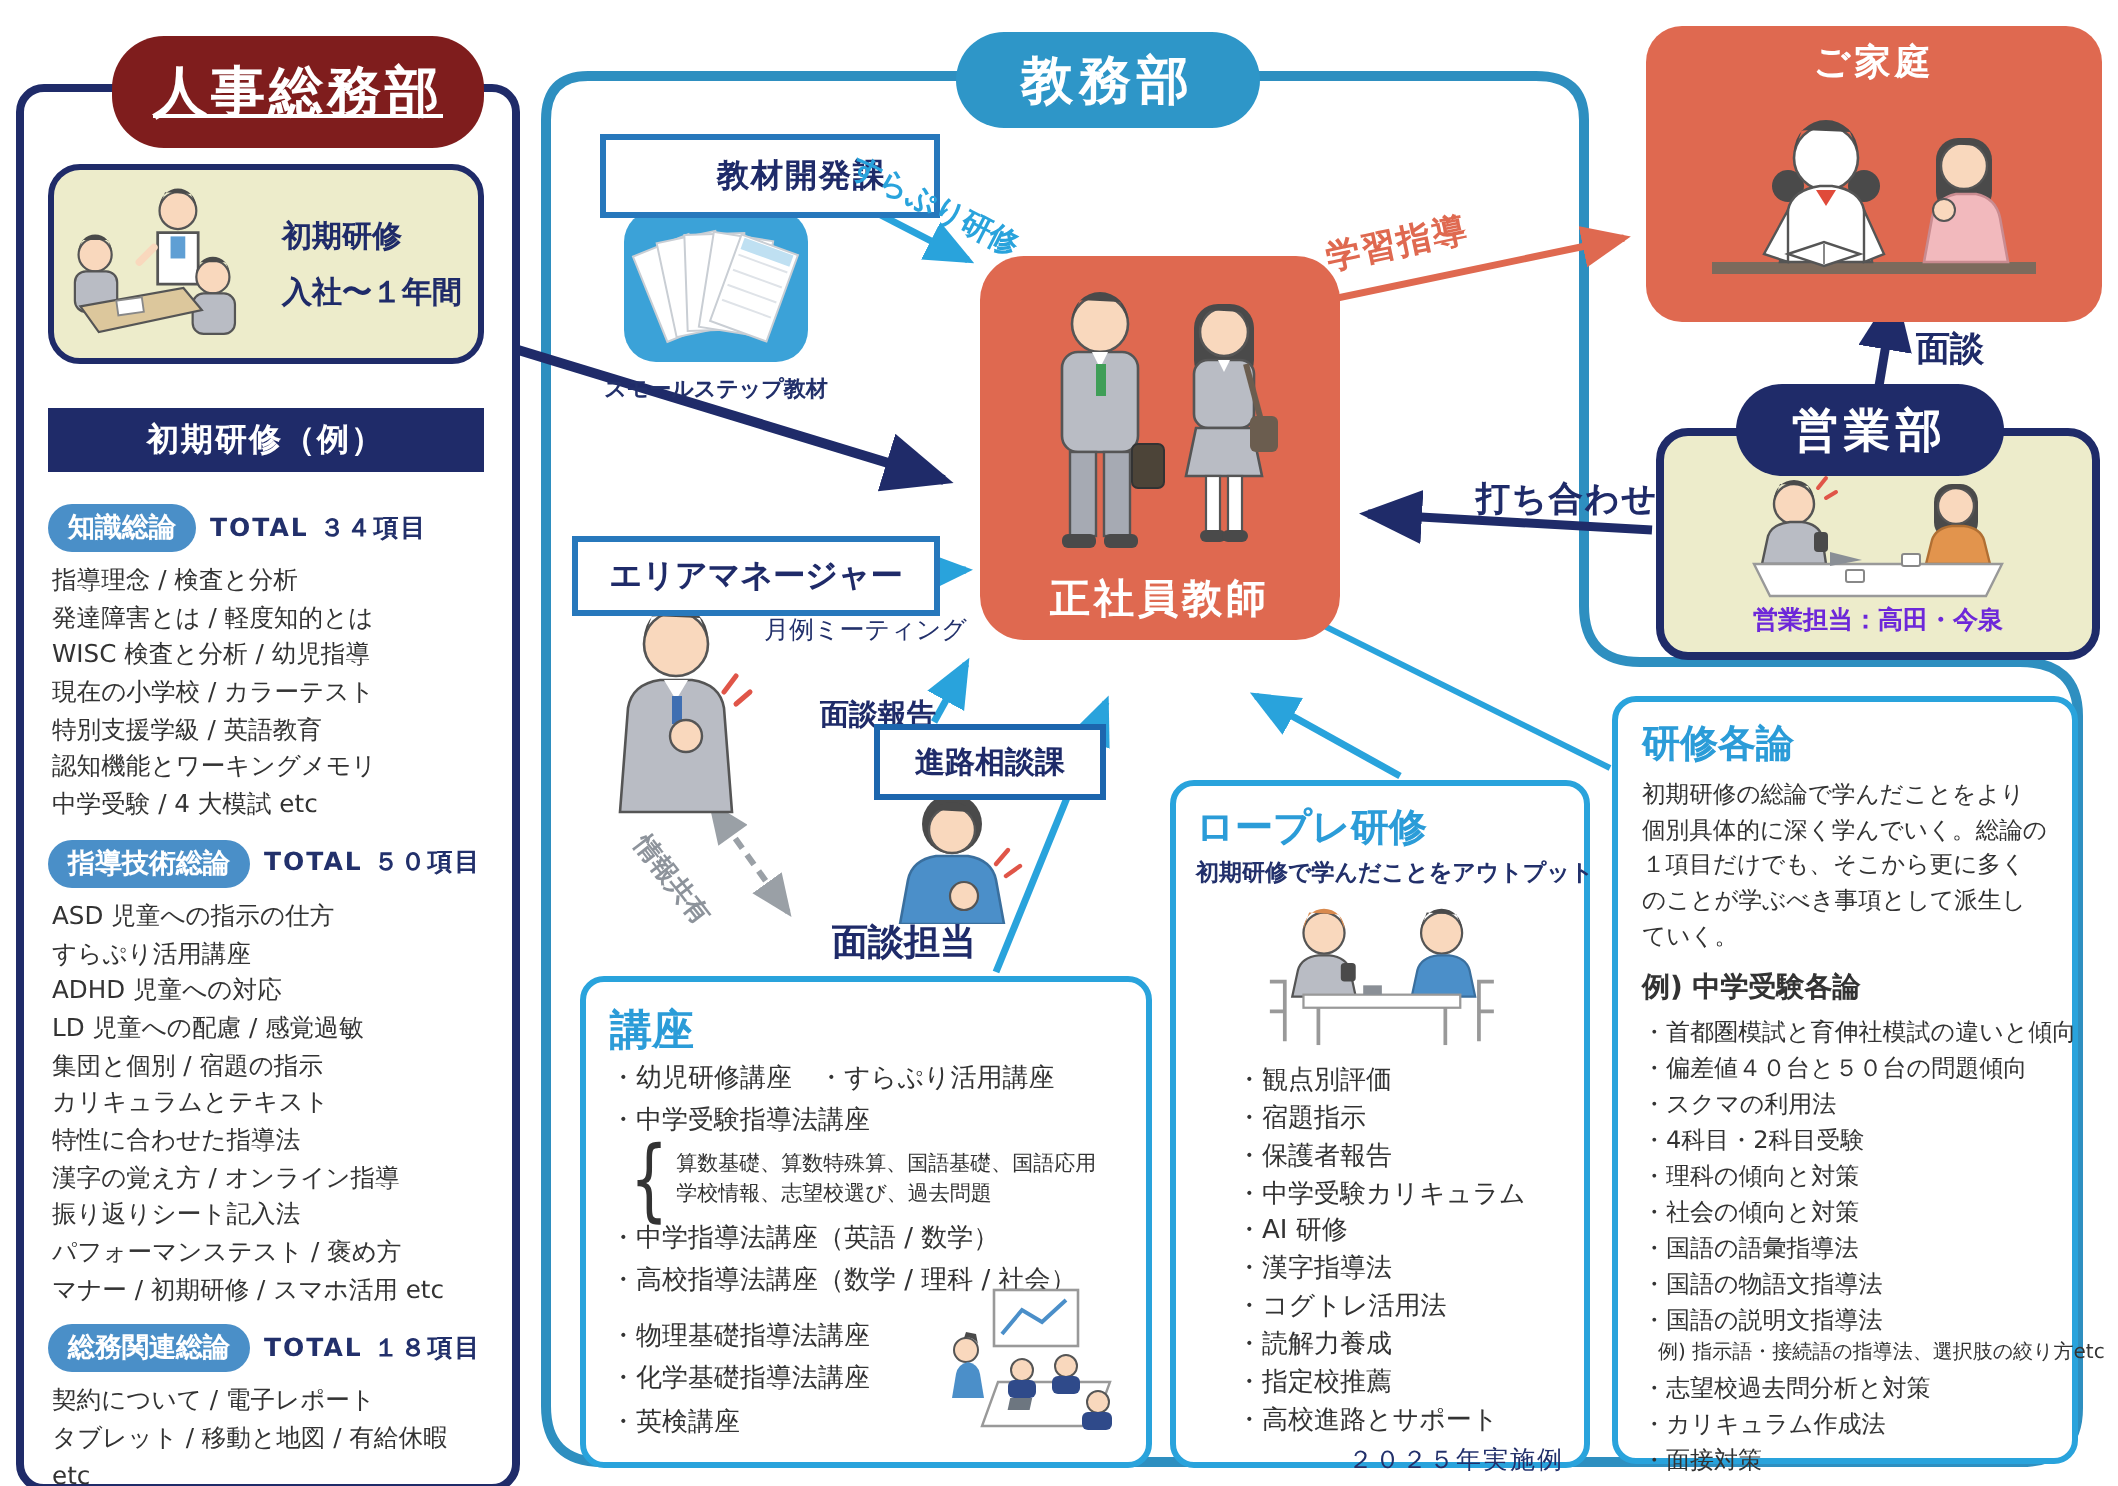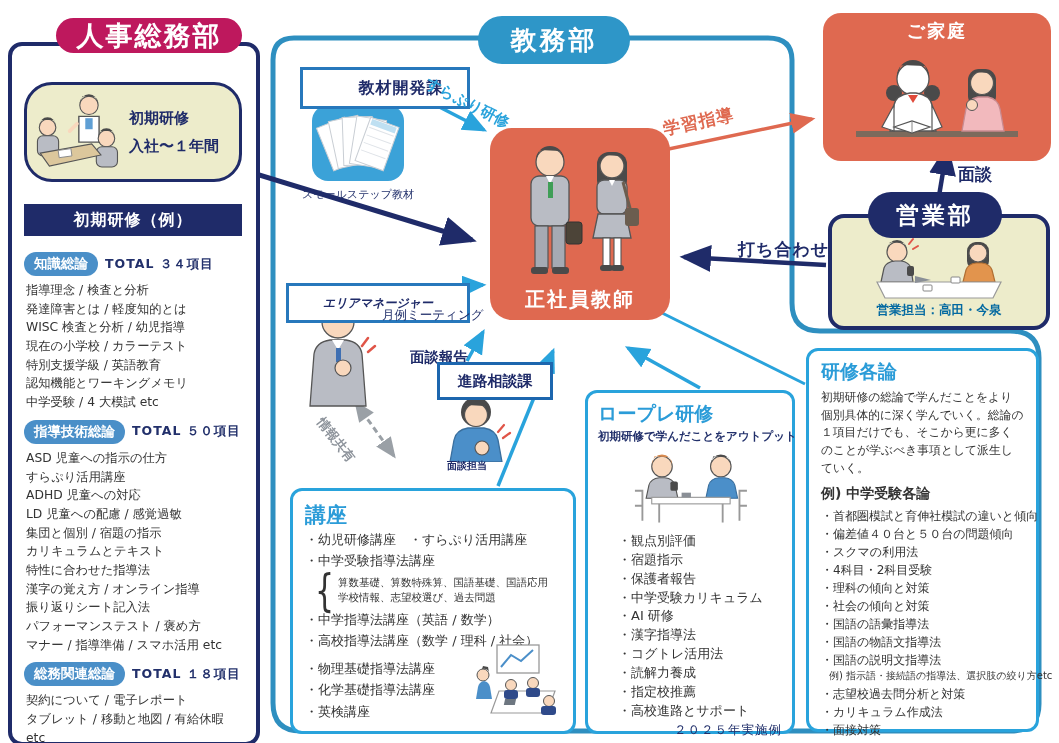--- a/index.html
+++ b/index.html
@@ -3,63 +3,63 @@
 <meta charset="utf-8">
 <style>
   html,body{margin:0;padding:0;background:#fff;}
   .canvas{position:relative;width:1059px;height:743px;background:#fff;overflow:hidden;
           font-family:"DejaVu Sans","Liberation Sans",sans-serif;color:#333;}
   .abs{position:absolute;}
   svg{display:block;}
 
   
   .hr-panel{left:8px;top:42px;width:244px;height:696px;border:4px solid #1f2b69;border-radius:14px;background:#fff;}
-  .hr-header{left:44px;top:-28px;width:186px;height:35px;background:#be185d;border-radius:26px;
-             color:#fff;font-weight:bold;font-size:27px;display:flex;align-items:center;justify-content:center;letter-spacing:2px;}
-  .hr-yellow{left:12px;top:36px;width:218px;height:100px;background:#edeccb;border:3px solid #1f2b69;border-radius:28px;
-             display:flex;align-items:center;justify-content:space-between;padding:4px 20px 4px 4px;box-sizing:border-box;}
+  .hr-header{left:44px;top:-28px;width:186px;height:56px;background:#7f1d1d;border-radius:26px;
+             color:#fff;font-weight:bold;font-size:27px;display:flex;align-items:center;justify-content:center;letter-spacing:2px;text-decoration:underline;}
+  .hr-yellow{left:12px;top:36px;width:218px;height:100px;background:#edeccb;border:3px solid #1f2b69;border-radius:16px;
+             display:flex;align-items:center;justify-content:space-between;padding:4px 8px 4px 4px;box-sizing:border-box;}
   .hr-yellow .txt{color:#1f2b69;font-weight:bold;font-size:15px;line-height:1.9;text-align:left;}
   .hr-bar{left:12px;top:158px;width:218px;height:32px;background:#1f2b69;color:#fff;font-weight:bold;font-size:16px;
           display:flex;align-items:center;justify-content:center;letter-spacing:1px;}
   .hr-sections{left:12px;top:198px;width:222px;}
   .sec-head{display:flex;align-items:center;gap:7px;margin-top:8px;}
   .badge{background:#4a8fc8;color:#fff;font-weight:bold;font-size:13.5px;border-radius:14px;padding:3px 10px;white-space:nowrap;}
   .total{color:#22306b;font-weight:bold;font-size:12.5px;letter-spacing:1px;white-space:nowrap;}
   .sec-list{margin:5px 0 6px 2px;font-size:12.3px;line-height:1.52;color:#333;}
   .sec-list div{white-space:nowrap;}
 
   
   .kyomu-header{left:478px;top:16px;width:152px;height:48px;background:#2e96c8;border-radius:24px;color:#fff;
                 font-weight:bold;font-size:26px;display:flex;align-items:center;justify-content:center;letter-spacing:3px;}
   .wbox{background:#fff;border:3px solid #2778bc;display:flex;align-items:center;justify-content:center;
         color:#1f2b69;font-weight:bold;}
   .material-box{left:300px;top:67px;width:132px;height:36px;font-size:16px;letter-spacing:1px;}
-  .material-caption{left:281px;top:187px;width:154px;text-align:center;font-size:11px;font-weight:normal;color:#22306b;}
+  .material-caption{left:281px;top:187px;width:154px;text-align:center;font-size:11px;font-weight:bold;color:#22306b;}
   .teacher-box{left:490px;top:128px;width:180px;height:192px;background:#df6950;border-radius:22px;}
   .teacher-label{left:0;bottom:7px;width:100%;text-align:center;color:#fff;font-weight:bold;font-size:20px;letter-spacing:2px;}
-  .am-box{left:286px;top:283px;width:178px;height:34px;font-size:12px;font-style:italic;}
+  .am-box{left:286px;top:268px;width:178px;height:34px;font-size:16px;}
   .career-box{left:437px;top:362px;width:110px;height:32px;font-size:15px;border-color:#1d66ae;}
   .small-navy{color:#22306b;font-size:12.5px;}
   .navy-bold{color:#1f2b69;font-weight:bold;}
 
   
   .lbl-surapuri{left:431px;top:74px;color:#29a3dc;font-weight:bold;font-size:15px;transform:rotate(27deg);transform-origin:left top;white-space:nowrap;}
   .lbl-guidance{left:661px;top:118px;color:#df6950;font-weight:bold;font-size:17px;transform:rotate(-12deg);transform-origin:left top;letter-spacing:1px;white-space:nowrap;}
   .lbl-meeting{left:738px;top:238px;color:#1f2b69;font-weight:bold;font-size:17px;letter-spacing:1px;white-space:nowrap;}
   .lbl-mendan{left:958px;top:163px;color:#1f2b69;font-weight:bold;font-size:17px;white-space:nowrap;}
   .lbl-share{left:327px;top:414px;color:#8d939b;font-weight:bold;font-size:13px;transform:rotate(52deg);transform-origin:left top;white-space:nowrap;}
 
   
   .family-box{left:823px;top:13px;width:228px;height:148px;background:#df6950;border-radius:18px;display:flex;flex-direction:column;align-items:center;}
   .family-title{color:#fff;font-weight:bold;font-size:18px;letter-spacing:2px;margin-top:6px;}
   .sales-yellow{left:828px;top:214px;width:222px;height:116px;background:#edeccb;border:4px solid #1f2b69;border-radius:16px;
                 display:flex;flex-direction:column;align-items:center;justify-content:flex-end;box-sizing:border-box;}
   .sales-header{left:868px;top:192px;width:134px;height:46px;background:#1f2b69;border-radius:23px;color:#fff;font-weight:bold;
                 font-size:23px;display:flex;align-items:center;justify-content:center;letter-spacing:3px;}
-  .sales-caption{color:#0369a1;font-weight:bold;font-size:12.5px;margin-bottom:7px;}
+  .sales-caption{color:#6d28d9;font-weight:bold;font-size:12.5px;margin-bottom:7px;}
 
   
   .cyanbox{background:#fff;border:3px solid #29a3dc;border-radius:12px;box-sizing:border-box;padding:10px 12px;}
   .kouza-box{left:290px;top:488px;width:286px;height:246px;}
   .roleplay-box{left:585px;top:390px;width:210px;height:344px;padding:8px 10px;}
   .kakuron-box{left:806px;top:348px;width:233px;height:384px;padding:8px 12px;}
   .box-title{color:#2b9cd8;font-weight:bold;}
   .kouza-box .box-title{font-size:21px;}
   .roleplay-box .box-title{font-size:19px;}
   .kakuron-box .box-title{font-size:19px;}
@@ -166,21 +166,21 @@
             <div>ASD 児童への指示の仕方</div>
             <div>すらぷり活用講座</div>
             <div>ADHD 児童への対応</div>
             <div>LD 児童への配慮 / 感覚過敏</div>
             <div>集団と個別 / 宿題の指示</div>
             <div>カリキュラムとテキスト</div>
             <div>特性に合わせた指導法</div>
             <div>漢字の覚え方 / オンライン指導</div>
             <div>振り返りシート記入法</div>
             <div>パフォーマンステスト / 褒め方</div>
-            <div>マナー / 指導準備 / スマホ活用 etc</div>
+            <div>マナー / 初期研修 / スマホ活用 etc</div>
           </div>
       </div>
       <div>
         <div class="sec-head">
           <span class="badge">総務関連総論</span>
           <span class="total">TOTAL １８項目</span>
         </div>
         <div class="sec-list">
             <div>契約について / 電子レポート</div>
             <div>タブレット / 移動と地図 / 有給休暇</div>
@@ -267,21 +267,21 @@
     <circle cx="38" cy="20" r="15" fill="#4a4a4a"></circle>
     <circle cx="38" cy="23" r="11.5" fill="#f9d8bd" stroke="#555" stroke-width="1.2"></circle>
     <path d="M26 21 a12 12 0 0 1 24 0 l-3 -7 -18 -1 z" fill="#4a4a4a"></path>
     <path d="M12 70 L16 48 Q18 38 30 36 L46 36 Q58 38 60 48 L64 70 Z" fill="#4b8fc9" stroke="#3a6f9e" stroke-width="1.3"></path>
     <circle cx="44" cy="56" r="7" fill="#f9d8bd" stroke="#555" stroke-width="1.1"></circle>
     <g stroke="#e05548" stroke-width="2.2" stroke-linecap="round">
       <line x1="60" y1="40" x2="66" y2="33"></line>
         <line x1="65" y1="46" x2="72" y2="41"></line>
     </g>
   </svg>
-  <div class="abs navy-bold" style="left:447px;top:459px;font-size:10px;z-index:4;">面談担当</div>
+  <div class="abs navy-bold" style="left:416px;top:459px;font-size:18px;z-index:4;">面談担当</div>
   <div class="abs lbl-share" style="z-index:4;">情報共有</div>
 
   <div class="abs family-box" style="z-index:4;">
     <div class="family-title">ご家庭</div>
     <svg width="190" height="112" viewBox="0 0 190 112">
       <rect x="14" y="88" width="162" height="6" fill="#7c6a5c"></rect>
 
       <circle cx="52" cy="50" r="8" fill="#4a4a4a"></circle>
         <circle cx="90" cy="50" r="8" fill="#4a4a4a"></circle>
       <circle cx="71" cy="36" r="16" fill="#fff" stroke="#555" stroke-width="1.3"></circle>

